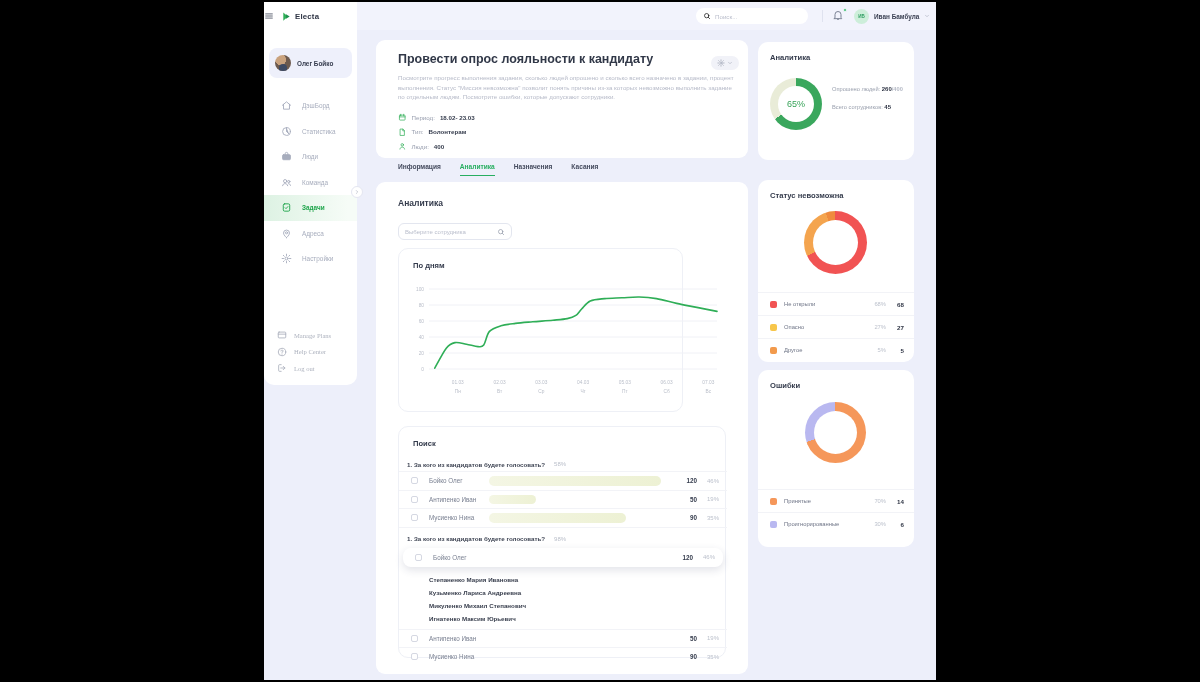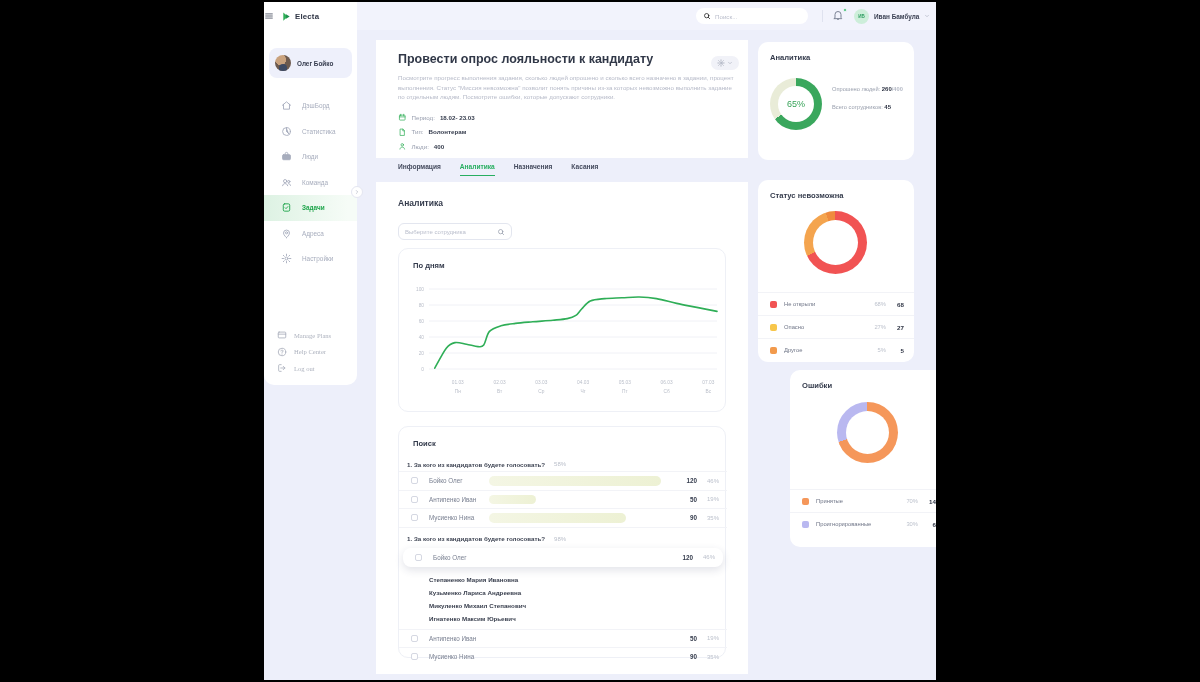--- a/index.html
+++ b/index.html
@@ -34,21 +34,21 @@
   .side-item .lbl { font-size:6.4px; }
   .side-item.active { background:linear-gradient(90deg,#ddf2e3 0%,#f6fcf7 90%); color:#1fa54c; }
   .side-item.active .lbl { color:#1fa54c; font-weight:bold; }
   .side-footer { position:absolute; left:0; top:325px; width:93px; }
   .foot-item { height:16.5px; display:flex; align-items:center; padding-left:13px; gap:7px; color:#a9aebc; cursor:pointer; }
   .foot-item .lbl { font-family:"Liberation Serif", serif; font-size:6.6px; color:#aeb3bf; }
   .side-handle { position:absolute; left:87px; top:184px; width:12px; height:12px; background:#fff; border:1px solid #e4e6f1; border-radius:50%; display:flex; align-items:center; justify-content:center; color:#9aa0b0; cursor:pointer; z-index:6; }
 
   
   .main { position:absolute; left:112px; top:0; width:372px; }
-  .card { background:#fff; border-radius:0; }
+  .card { background:#fff; border-radius:9px; }
   .head-card { position:absolute; left:0; top:38px; width:372px; height:118px; }
   .task-title { position:absolute; left:22px; top:12px; font-size:12.5px; font-weight:bold; color:#313848; }
   .gear-btn { position:absolute; right:9px; top:16px; width:28px; height:14px; background:#f1f2f8; border-radius:7px; display:flex; align-items:center; justify-content:center; gap:2px; color:#9aa0b0; cursor:pointer; }
   .task-desc { position:absolute; left:22px; top:33px; width:336px; font-size:6.2px; line-height:9.6px; color:#b6bac8; }
   .task-fields { position:absolute; left:22px; top:70px; }
   .t-field { height:14.5px; display:flex; align-items:center; gap:5px; }
   .t-field .f-label { font-size:6.2px; color:#9aa0b0; }
   .t-field .f-value { font-size:6.2px; font-weight:bold; color:#343b4c; }
   .t-field .ic { color:#2fae57; }
 
@@ -57,21 +57,21 @@
   .tab.active { color:#27ae60; border-bottom-color:#27ae60; }
 
   .analytics-card { position:absolute; left:0; top:180px; width:372px; height:492px; }
   .an-heading { position:absolute; left:22px; top:16px; font-size:8.5px; font-weight:bold; color:#343b4c; }
   .emp-search { position:absolute; left:22px; top:41px; width:114px; height:17px; border:1px solid #e3e6ef; border-radius:6px; display:flex; align-items:center; padding:0 6px; }
   .emp-search input { border:none; outline:none; flex:1; font-size:6px; color:#58606f; background:transparent; font-family:"Liberation Sans",sans-serif; }
   .emp-search input::placeholder { color:#b9bdcb; }
   .emp-search .ic { color:#8b92a3; }
 
   .inner-card { position:absolute; border:1px solid #eef0f6; border-radius:10px; background:#fff; }
-  .chart-card { left:22px; top:66px; width:328px; height:164px;padding-left:43px; }
+  .chart-card { left:22px; top:66px; width:285px; height:164px;padding-left:43px; }
   .inner-title { position:absolute; left:14px; top:12px; font-size:7.6px; font-weight:bold; color:#343b4c; }
   .chart-svg { position:absolute; left:0; top:32px; }
 
   .survey-card { left:22px; top:244px; width:328px; height:232px; }
   .q-title { display:flex; align-items:baseline; gap:9px; padding:0 8px; height:14px; align-items:center; }
   .q-title .qt { font-size:6.2px; font-weight:bold; color:#3f4554; }
   .q-title .qp { font-size:6px; color:#b9bec9; }
   .s-row { position:relative; height:18.5px; display:flex; align-items:center; border-top:1px solid #f2f3f7; }
   .s-row .cb { position:absolute; left:12px; width:7px; height:7px; border:1px solid #d5d8e2; border-radius:2px; background:#fff; cursor:pointer; }
   .s-row .nm { position:absolute; left:30px; font-size:6.3px; color:#787f90; }
@@ -464,21 +464,21 @@
             </div>
             <div class="leg-row">
               <span class="sw" style="background: rgb(242, 154, 76);"></span>
               <span class="ll">Другое</span>
               <span class="lp">5%</span>
               <span class="lv">5</span>
             </div>
           </div>
       </section>
 
-      <section class="r-card" style="top:368px;height:177px;margin-left:32px;">
+      <section class="r-card" style="top:368px;height:177px;">
         <h3 class="r-heading">Ошибки</h3>
         <div class="donut" id="donut-errors" style="left: 47px; top: 32px; width: 61px; height: 61px; --ring: 9px; background: conic-gradient(rgb(245, 151, 90) 0%, rgb(245, 151, 90) 70%, rgb(185, 184, 240) 70%, rgb(185, 184, 240) 100%);"></div>
         <div class="legend" id="legend-errors" style="top:119px;">
             <div class="leg-row">
               <span class="sw" style="background: rgb(245, 151, 90);"></span>
               <span class="ll">Принятые</span>
               <span class="lp">70%</span>
               <span class="lv">14</span>
             </div>
             <div class="leg-row">

